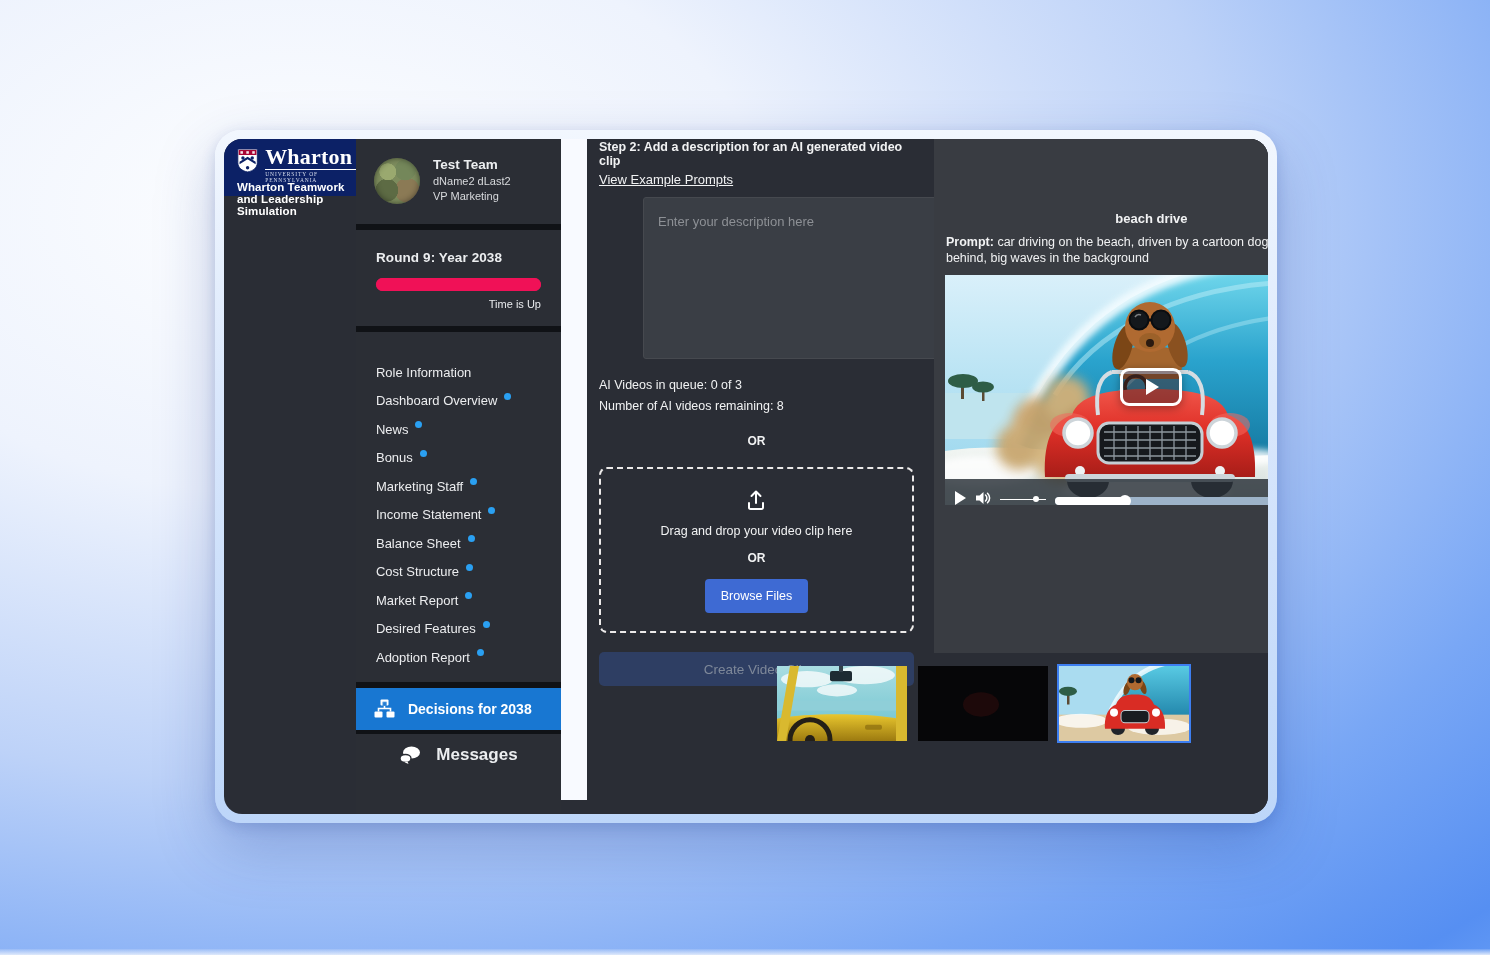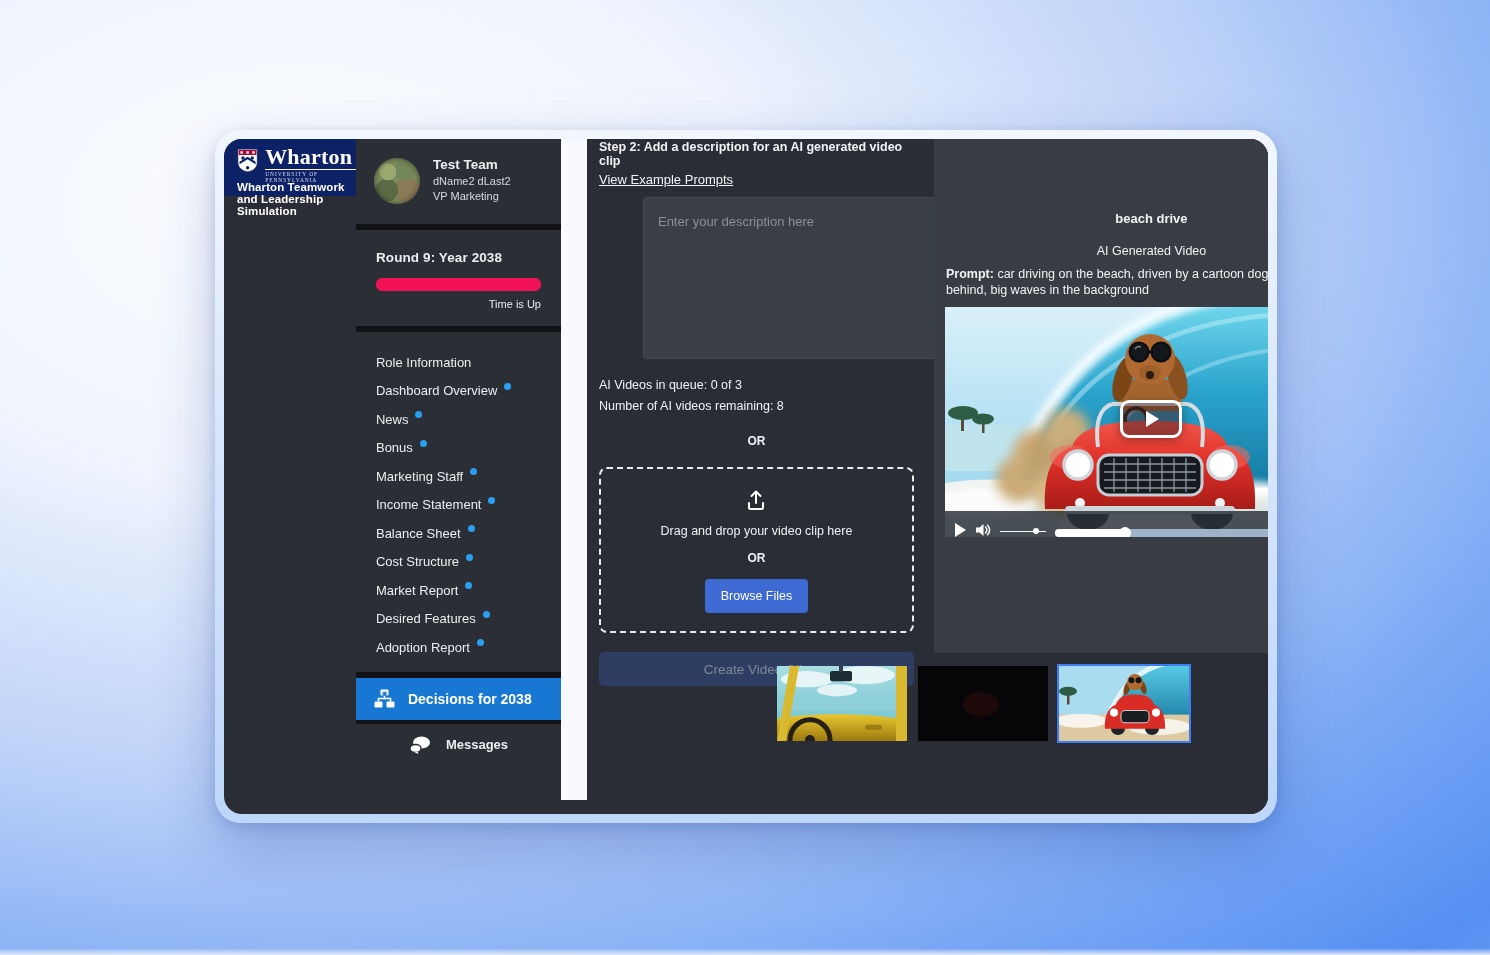--- a/index.html
+++ b/index.html
@@ -55,28 +55,28 @@
   .member-name,.member-role { font-size:11px; color:#d8dadd; }
   .divider-thick { height:6px; background:#101216; flex:0 0 auto; }
   .divider-thin { height:4px; background:#101216; flex:0 0 auto; }
 
   .round { padding:20px 20px 16px; }
   .round-title { font-size:13.5px; font-weight:bold; margin-bottom:13px; letter-spacing:.1px; }
   .progress-track { height:13px; border-radius:7px; background:#f01157; }
   .progress-fill { height:100%; width:100%; border-radius:7px; background:#f01157; }
   .time-up { font-size:11px; text-align:right; margin-top:7px; color:#e9ebee; }
 
-  .nav-list { padding:16px 0 10px 20px; }
+  .nav-list { padding:26px 0 10px 20px; }
   .nav-item { font-size:13px; height:28.5px; display:flex; align-items:center; cursor:pointer; color:#ecedef; }
   .dot { width:7px; height:7px; border-radius:50%; background:#2aa0f2; margin-left:7px; align-self:flex-start; margin-top:6px; }
 
   .decisions { height:42px; background:#1877d2; display:flex; align-items:center; gap:13px;
     padding-left:18px; font-size:14px; font-weight:bold; color:#fff; cursor:pointer; }
   .messages-row { height:42px; display:flex; align-items:center; justify-content:center; gap:15px;
-    font-size:13px; font-weight:bold; cursor:pointer; }
+    font-size:17px; font-weight:bold; cursor:pointer; }
 
   
   .gutter { width:26px; flex:0 0 26px; background:#f8faff; margin-bottom:14px; }
 
   
   .main { flex:1; position:relative; background:#2a2d35; }
 
   .form-col { position:absolute; left:12px; top:1px; width:315px; color:#f1f2f3; }
   .step-title { font-size:12.5px; font-weight:bold; line-height:14px; }
   .example-link { display:inline-block; font-size:13px; text-decoration:underline; color:#f1f2f3; margin:4px 0 10px; cursor:pointer; }
@@ -281,21 +281,20 @@
             <div class="drop-text">Drag and drop your video clip here</div>
             <div class="drop-or">OR</div>
             <button class="browse-btn">Browse Files</button>
           </div>
 
           <button class="create-btn">Create Video Clip</button>
         </section>
 
         <section class="preview-panel">
           <div class="preview-title">beach drive</div>
-          <div class="preview-subtitle">AI Generated Video</div>
           <div class="prompt-line"><b>Prompt:</b> <span>car driving on the beach, driven by a cartoon dog, cloud dust behind, big waves in the background</span></div>
 
           <div class="player">
             <svg class="scene" viewBox="0 0 412 230" preserveAspectRatio="none">
               <defs>
                 <linearGradient id="sky" x1="0" y1="0" x2="0" y2="1">
                   <stop offset="0" stop-color="#d9f0fa"></stop>
                     <stop offset="1" stop-color="#93d4ec"></stop>
                 </linearGradient>
                 <linearGradient id="wave" x1="0" y1="0" x2="0" y2="1">

